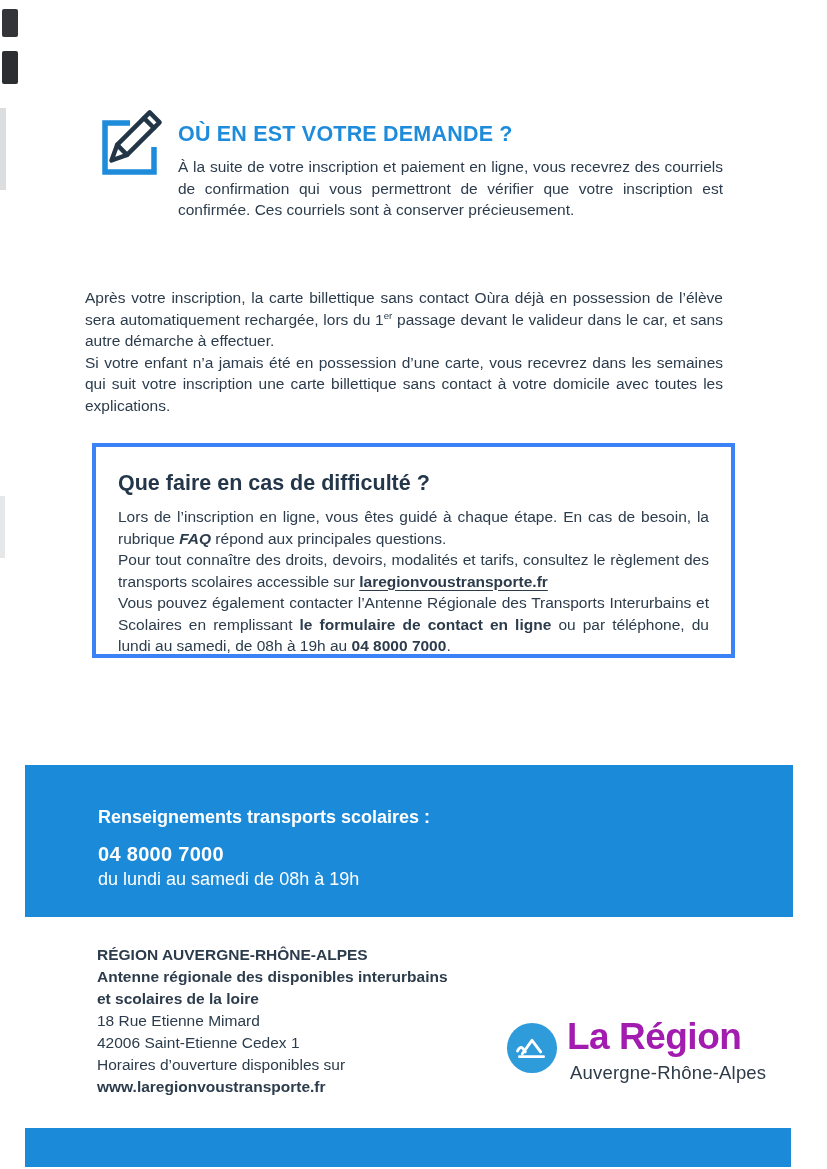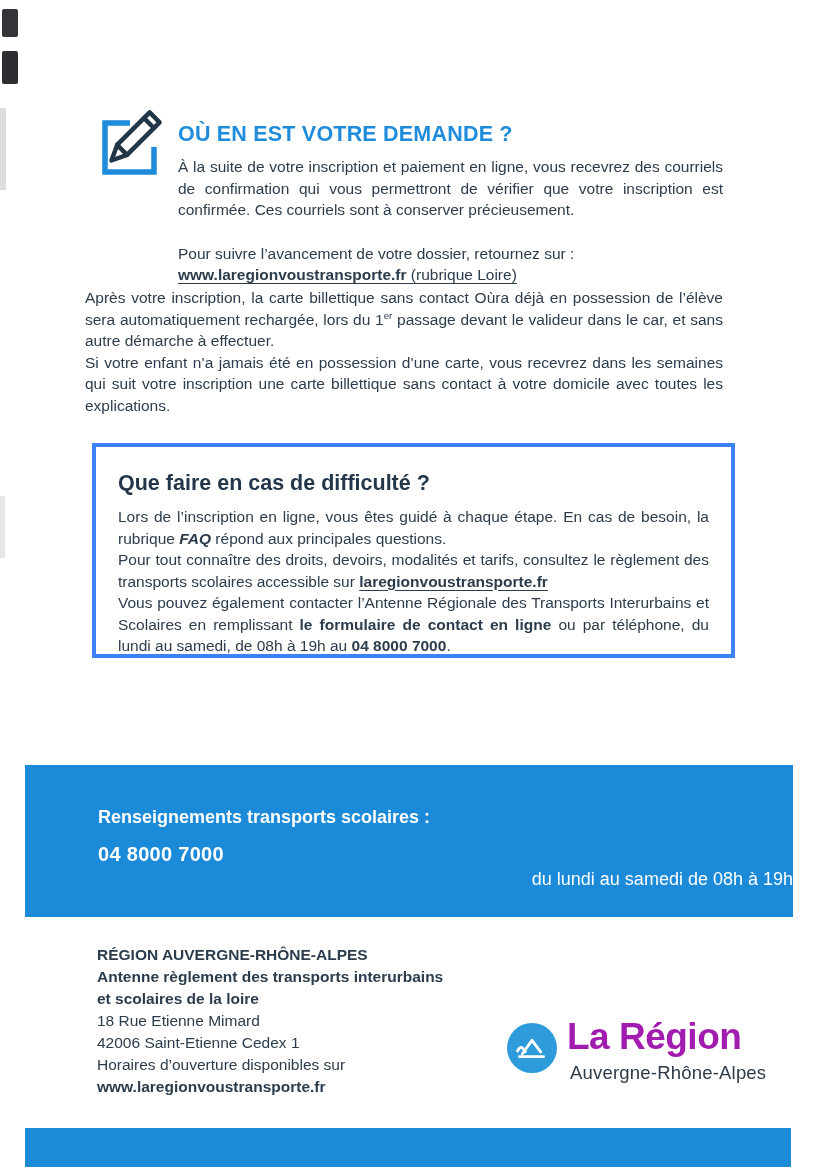--- a/index.html
+++ b/index.html
@@ -39,21 +39,21 @@
   }
   .difficulty-box h2 { margin:0 0 10px 0; font-size:21.5px; font-weight:700; color:#24364a; }
   
   .banner {
     position:absolute; left:25px; top:765px; width:768px; height:152px;
     background:var(--banner_blue, #1b8ad8); color:#ffffff; box-sizing:border-box;
     padding:42px 0 0 73px;
   }
   .banner .l1 { margin:0 0 15px 0; font-size:18px; font-weight:600; }
   .banner .l2 { margin:0 0 3px 0; font-size:20px; font-weight:800; letter-spacing:0.3px; }
-  .banner .l3 { margin:0; font-size:18px; font-weight:500;text-align:right; }
+  .banner .l3 { margin:0; font-size:18px; font-weight:500; }
   
   .footer-address { position:absolute; left:97px; top:944px; font-size:15.5px; line-height:22px; }
   .footer-address p { margin:0; }
   
   .logo-mark  { position:absolute; left:506px; top:1022px; width:52px; height:52px; }
   .logo-title {
     position:absolute; left:567px; top:1016px; font-size:37px; font-weight:700;
     letter-spacing:-0.5px; color:#a21caf;
   }
   .logo-subtitle {
@@ -81,24 +81,20 @@
     <g transform="rotate(45 40 40)" fill="none" stroke="#233648" stroke-width="4.5" stroke-linejoin="round" stroke-linecap="round">
       <path d="M33 8 H47 V54 L40 69 L33 54 Z"></path>
       <path d="M33 54 H47"></path>
       <path d="M33 16 H47"></path>
     </g>
   </svg>
 
   <div class="status-text">
     <h1>OÙ EN EST VOTRE DEMANDE ?</h1>
     <p class="body">À la suite de votre inscription et paiement en ligne, vous recevrez des courriels de confirmation qui vous permettront de vérifier que votre inscription est confirmée. Ces courriels sont à conserver précieusement.</p>
-    <div class="follow-block">
-      <p class="plain">Pour suivre l’avancement de votre dossier, retournez sur :</p>
-      <p class="plain"><span class="ul"><span class="b">www.laregionvoustransporte.fr</span><span> (rubrique Loire)</span></span></p>
-    </div>
   </div>
 
   <div class="oura-block">
     <p class="body"><span>Après votre inscription, la carte billettique sans contact Oùra déjà en possession de l’élève sera automatiquement rechargée, lors du 1</span><sup>er</sup><span> passage devant le valideur dans le car, et sans autre démarche à effectuer.</span></p>
     <p class="body">Si votre enfant n’a jamais été en possession d’une carte, vous recevrez dans les semaines qui suit votre inscription une carte billettique sans contact à votre domicile avec toutes les explications.</p>
   </div>
 
   <div class="difficulty-box">
     <h2>Que faire en cas de difficulté ?</h2>
     <p class="body"><span>Lors de l’inscription en ligne, vous êtes guidé à chaque étape. En cas de besoin, la rubrique </span><span class="bi">FAQ</span><span> répond aux principales questions.</span></p>
@@ -107,21 +103,21 @@
   </div>
 
   <div class="banner">
     <p class="l1">Renseignements transports scolaires :</p>
     <p class="l2">04 8000 7000</p>
     <p class="l3">du lundi au samedi de 08h à 19h</p>
   </div>
 
   <div class="footer-address">
     <p class="b">RÉGION AUVERGNE-RHÔNE-ALPES</p>
-    <p class="b">Antenne règlement des transports interurbains</p>
+    <p class="b">Antenne régionale des disponibles interurbains</p>
     <p class="b">et scolaires de la loire</p>
     <p>18 Rue Etienne Mimard</p>
     <p>42006 Saint-Etienne Cedex 1</p>
     <p>Horaires d’ouverture disponibles sur</p>
     <p class="b">www.laregionvoustransporte.fr</p>
   </div>
 
   <svg class="logo-mark" viewBox="0 0 54 54">
     <circle cx="27" cy="27" r="26" fill="#2e9bdb"></circle>
     <g fill="none" stroke="#ffffff" stroke-width="3" stroke-linecap="round" stroke-linejoin="round">

